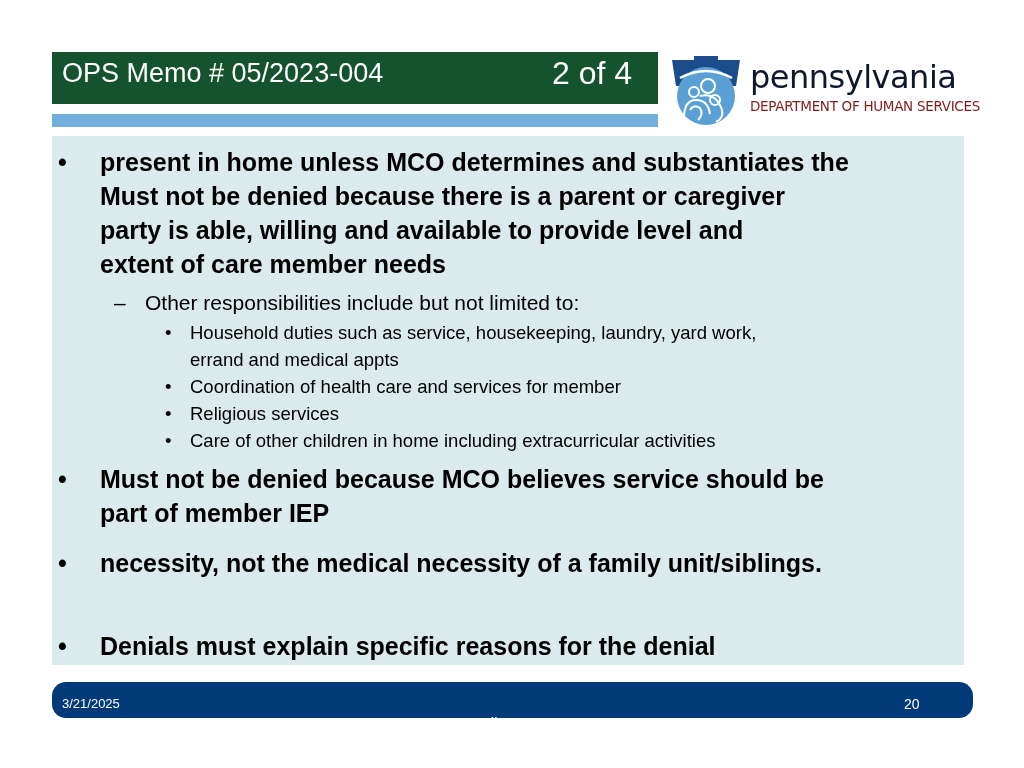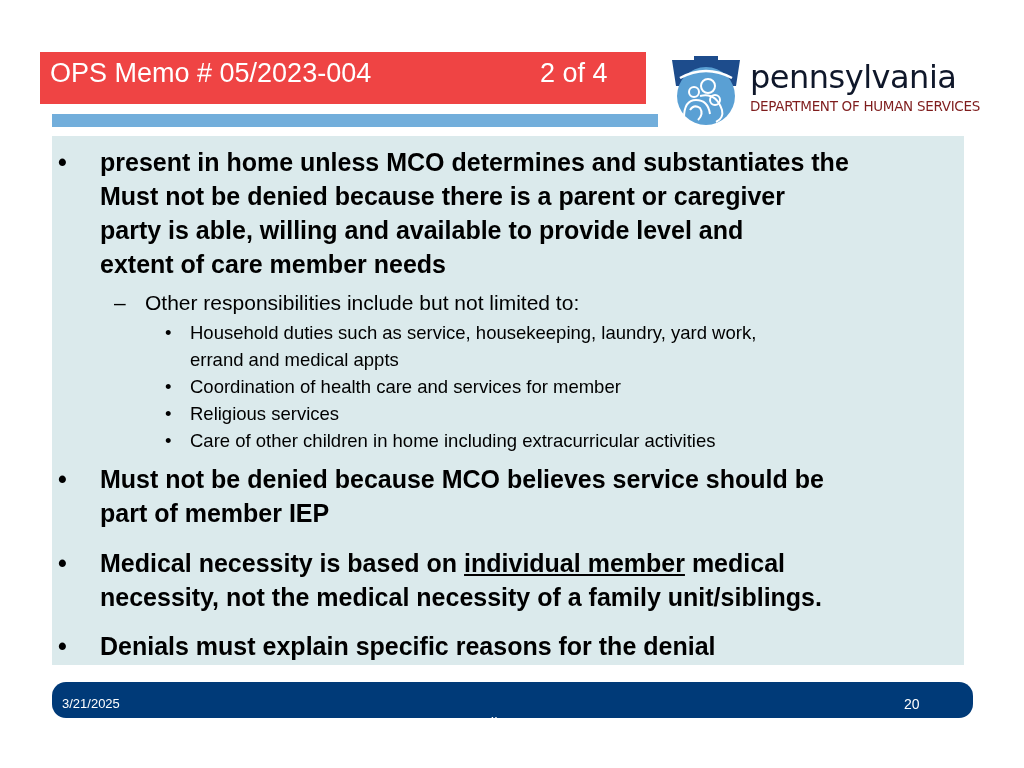--- a/index.html
+++ b/index.html
@@ -1,28 +1,28 @@
 <!DOCTYPE html>
 <html><head>
 <meta charset="utf-8">
 <style>
   html, body { margin: 0; padding: 0; }
   body {
     width: 1024px; height: 768px; background: #ffffff; position: relative; overflow: hidden;
     font-family: "Liberation Sans", sans-serif;
   }
   .title-bar {
-    position: absolute; left: 40px; top: 52px; width: 606px; height: 52px;
-    background: #ef4444; color: #ffffff;
+    position: absolute; left: 52px; top: 52px; width: 606px; height: 52px;
+    background: #14532d; color: #ffffff;
   }
   .title-text {
     position: absolute; left: 10px; top: 4px; font-size: 27px; line-height: 34px; white-space: nowrap;
   }
   .title-page {
-    position: absolute; left: 500px; top: 4px; font-size: 27px; line-height: 34px; white-space: nowrap;
+    position: absolute; left: 500px; top: 4px; font-size: 32px; line-height: 34px; white-space: nowrap;
   }
   .accent-bar {
     position: absolute; left: 52px; top: 114px; width: 606px; height: 13px; background: #72aedb;
   }
   .logo { position: absolute; left: 670px; top: 56px; width: 340px; height: 70px; }
   .logo-name {
     position: absolute; left: 80px; top: 2px; font-size: 32px; font-weight: normal; color: #0f172a;
     letter-spacing: -0.5px; white-space: nowrap; font-family: "DejaVu Sans", sans-serif;
   }
   .logo-dept {
@@ -118,21 +118,20 @@
     <span class="bullet">•</span>
     <div class="txt">
       <div>Must not be denied because MCO believes service should be</div>
       <div>part of member IEP</div>
     </div>
   </div>
 
   <div class="l1" style="top:410px;">
     <span class="bullet">•</span>
     <div class="txt">
-      <div><span>Medical necessity is based on </span><span class="u">individual member</span><span> medical</span></div>
       <div>necessity, not the medical necessity of a family unit/siblings.</div>
     </div>
   </div>
 
   <div class="l1" style="top:493px;">
     <span class="bullet">•</span>
     <div class="txt">Denials must explain specific reasons for the denial</div>
   </div>
 </div>
 

